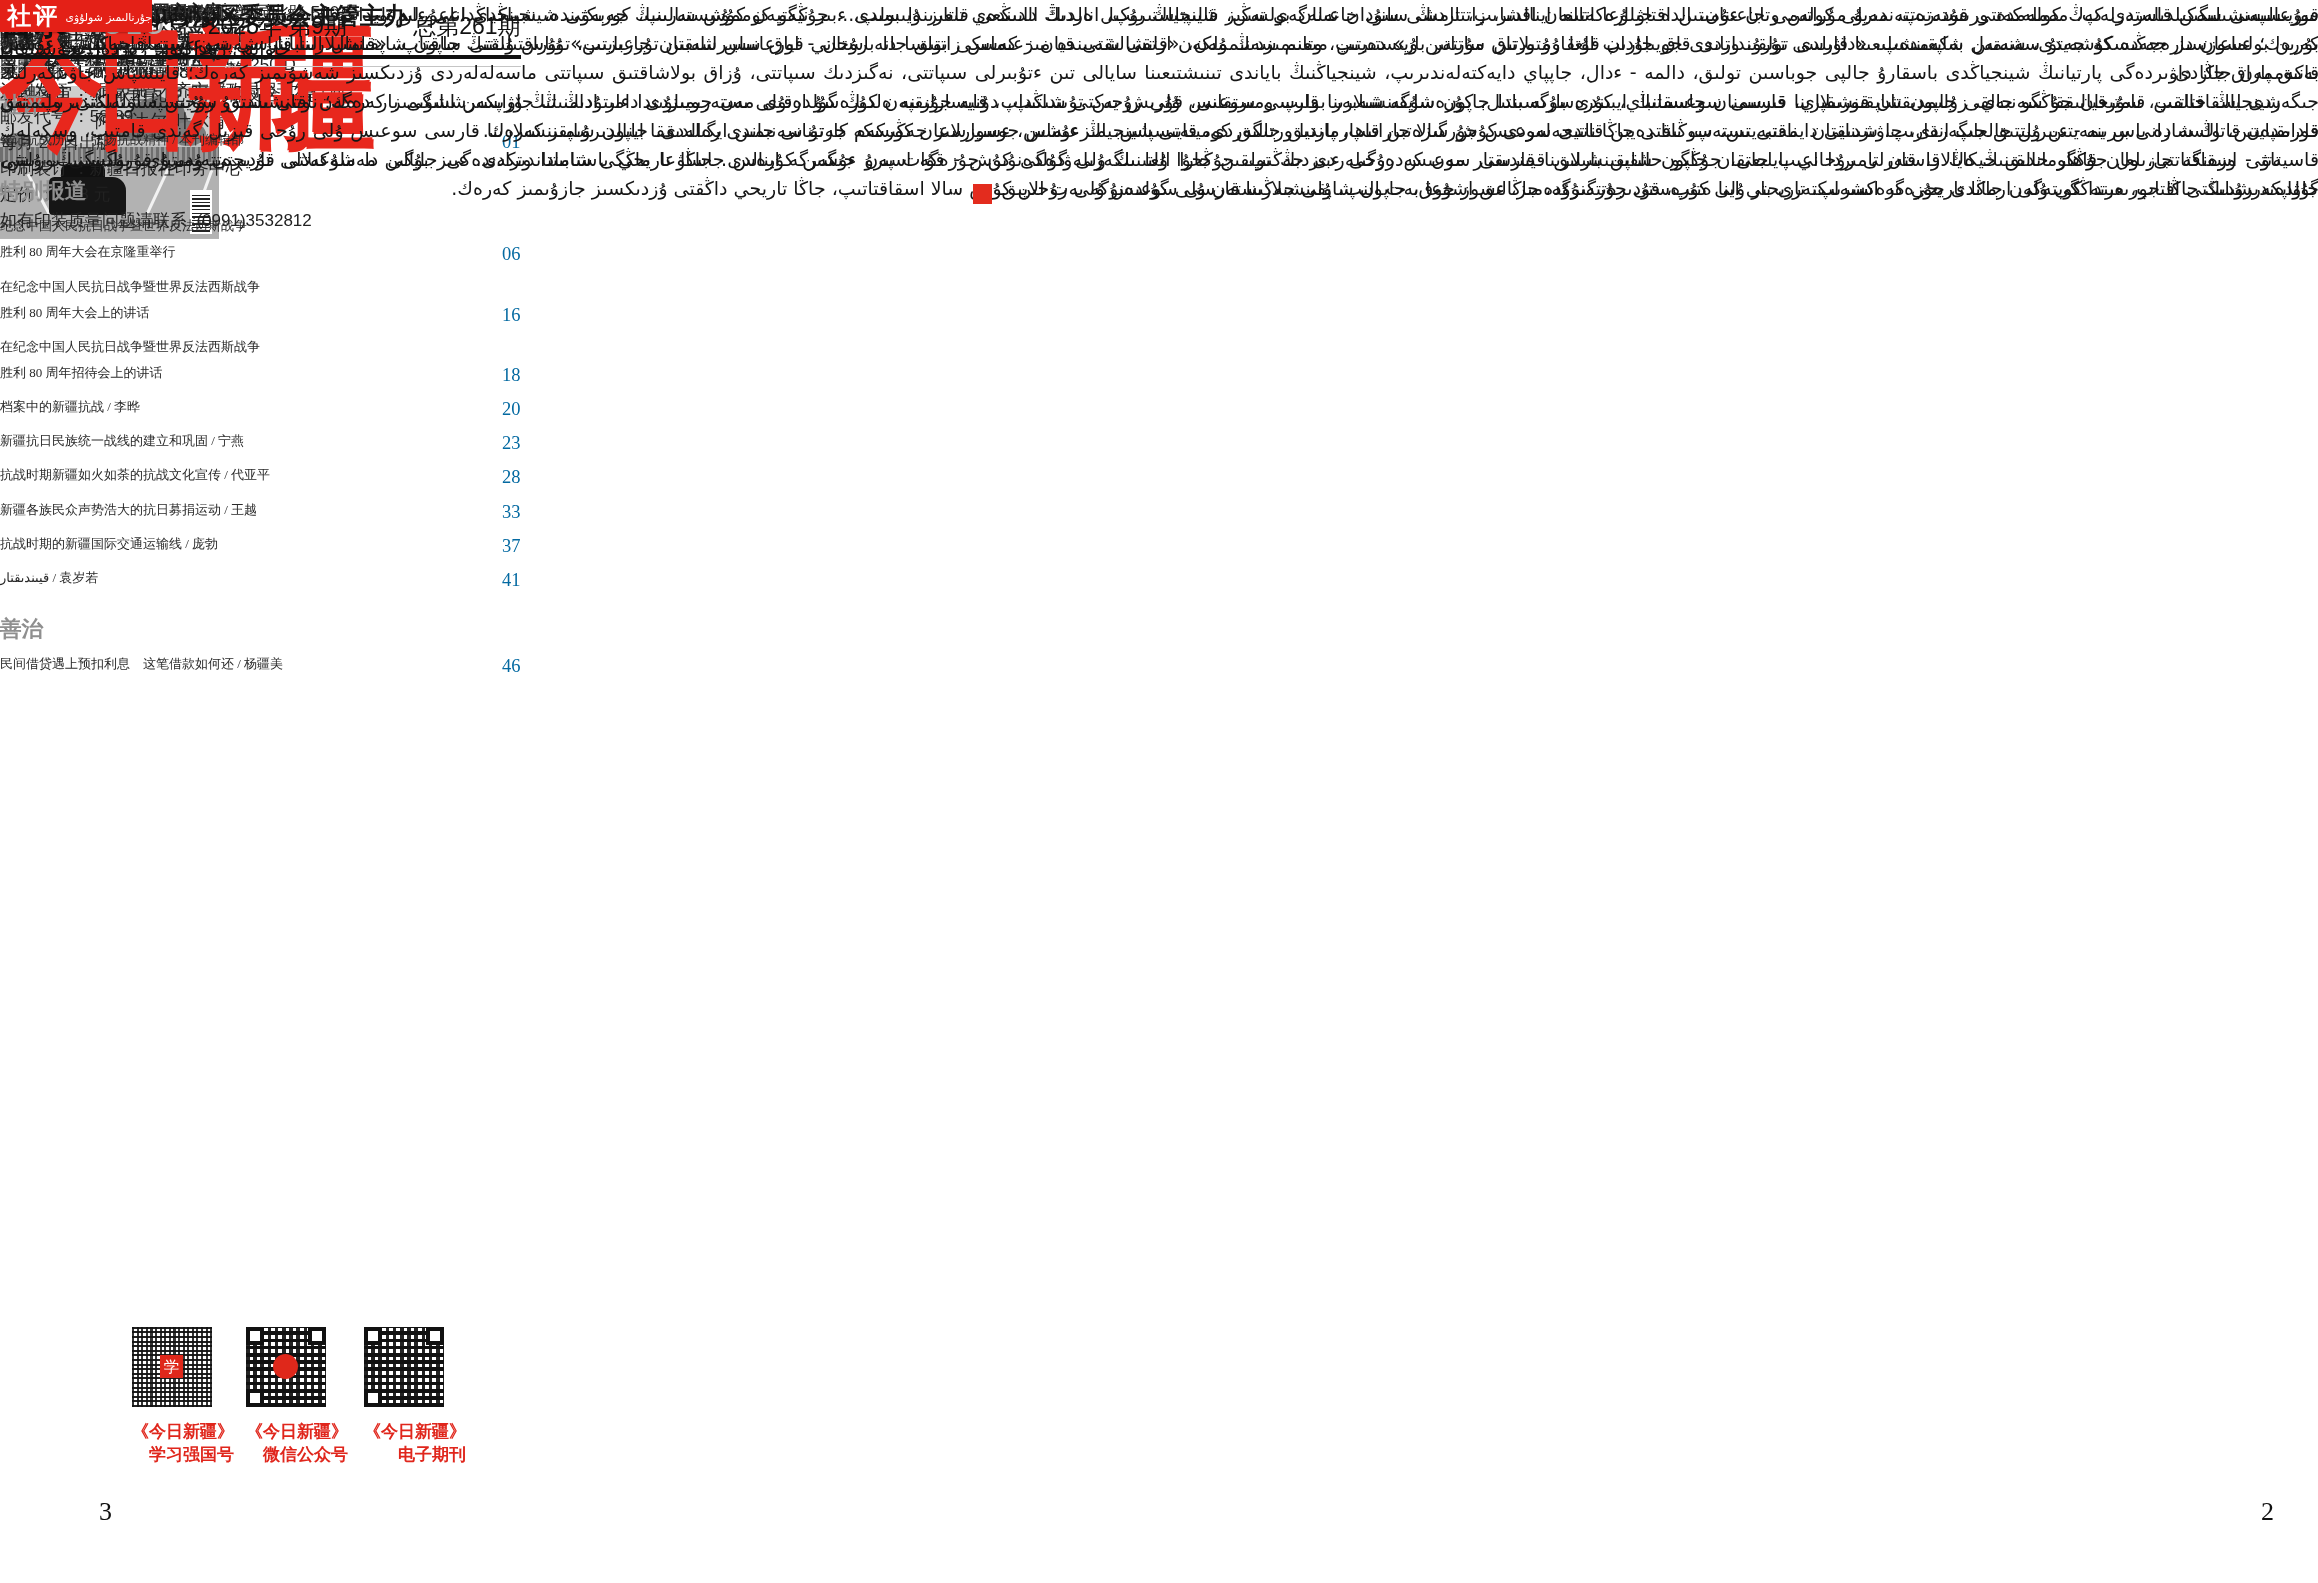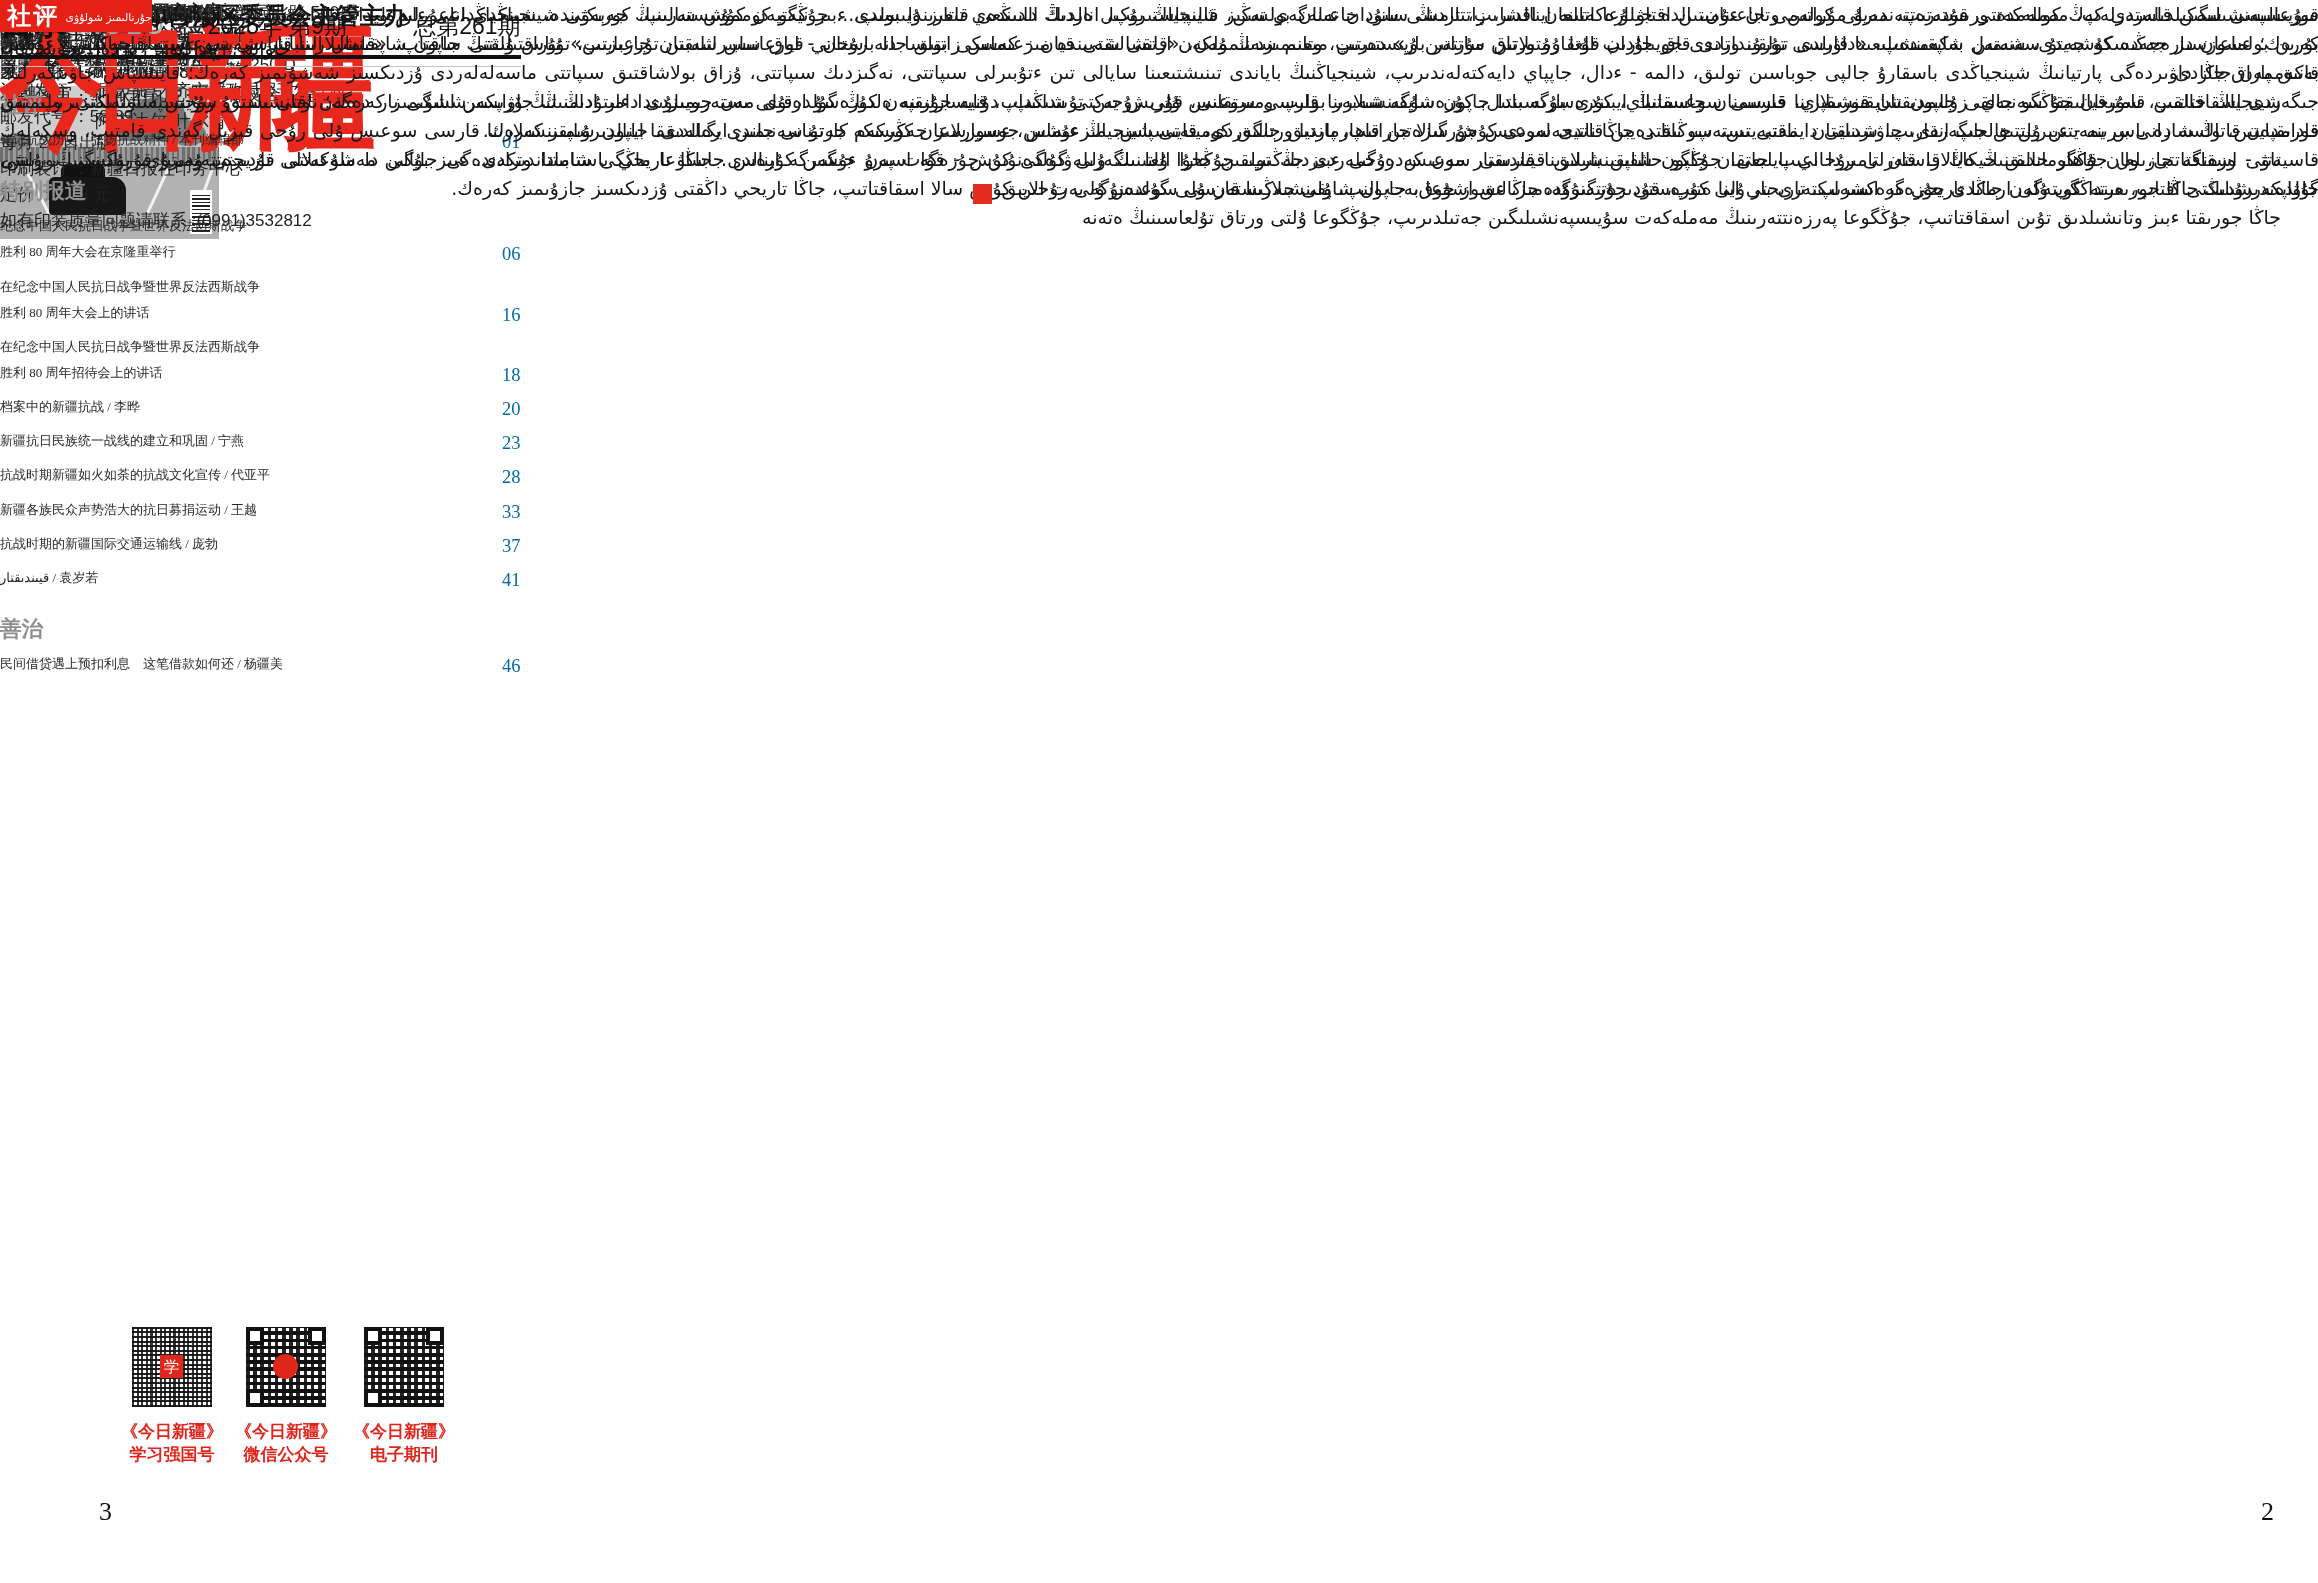--- a/index.html
+++ b/index.html
@@ -46,21 +46,21 @@
       background:repeating-linear-gradient(90deg,rgba(17,17,17,.92) 0 3.6px,transparent 3.6px 7.2px),
                  repeating-linear-gradient(0deg,#111 0 3.6px,#fff 3.6px 7.2px);}
   .qr-fine .qr-pat{background:repeating-linear-gradient(90deg,rgba(17,17,17,.85) 0 2.1px,transparent 2.1px 4.6px),
                  repeating-linear-gradient(0deg,#222 0 2.1px,#fff 2.1px 4.6px);}
   .finder{position:absolute;width:17.5px;height:17.5px;border:4.1px solid #111;background:#fff;box-sizing:border-box;}
   .f-tl{left:4.1px;top:4.1px;} .f-tr{right:4.1px;top:4.1px;} .f-bl{left:4.1px;bottom:4.1px;}
   .qr-logo-sq{position:absolute;left:32px;top:32px;width:23px;height:23px;background:#df281b;color:#fff;
       font-size:15.5px;line-height:23px;text-align:center;font-family:"Liberation Sans",sans-serif;}
   .qr-logo-ci{position:absolute;left:31px;top:31px;width:25px;height:25px;background:#df281b;border-radius:50%;
       color:#fff;font-size:8.2px;line-height:25px;text-align:center;font-family:"Liberation Sans",sans-serif;}
-  .qr-label{position:absolute;width:124px;text-align:center;color:#e0261c;font-weight:bold;
+  .qr-label{position:absolute;width:124px;text-align:right;color:#e0261c;font-weight:bold;
       font-family:"Liberation Sans","DejaVu Sans",sans-serif;font-size:17px;line-height:23px;}
 
   .page-num{font-size:26px;font-family:"Liberation Serif",serif;color:#111;}
 
   
   #center-logo{left:1268;top:545;width:720;color:#e8271d;font-weight:bold;font-family:"Liberation Serif",serif;
       font-size:131px;letter-spacing:-14.4px;transform:scaleX(.78);transform-origin:left top;white-space:nowrap;
       text-shadow:1.5px 1.5px 0 #e8271d;}
   #supervisor{left:1140;top:1148;width:1120;text-align:center;font-weight:bold;font-size:24px;
       font-family:"Liberation Sans","DejaVu Sans",sans-serif;color:#151515;}
@@ -280,21 +280,20 @@
   <div class="abs" id="tab-band"></div>
   <div class="abs" id="tab-notch"></div>
   <div class="abs" id="tab-red">
     <span id="tab-cn">社评</span>
     <span id="tab-uy">جۇرنالىمىز شولۇۋى</span>
   </div>
 
   <div class="kz-col" id="col-right">
     <p>قوزعالىسى سەكىلدىلەردى كەڭ كولەمدە ورىستەتىپ، مەيلى كولەمى جاعىنان، الدە جىلۇعا اتالعان اقشا، زاتتاردىڭ سانى جاعىنان بولسىن، شينجياڭ بۇكىل ەلدىڭ الدىڭعى قاتارىندا بولدى... جۇڭگو كوممۇنيستەرىنىڭ جەبەۋىندە، شينجياڭداعى ءار ۇلت بۇقاراسىنىڭ جۇڭحۇا ۇلتى ورتاق تۇلعا تانىمى بۇرىن بولماعان دارەجەدە كۇشەيدى، شەتەل شاپقىنشىلىعىنا قارسى تۇرۇ، وتاندى جويىلۇدان قۇتقارۇ ورتاق مۇراتىن ۇيىستىرىپ، وتانىمىزدىڭ ۇلكەن ارتقى شەبىندە مىزعىماس زاتتىق جانە رۇحاني قورعانىس شەبىن تۇرعىزىپ، تۇتاس ۇلتتىڭ جاپون شاپقىنشىلارىنا قارسى سوعىسىنىڭ جەڭىسى ءۇشىن قانىق پاراق جازدى.</p>
     <p class="ind">شينجياڭ حالقىن قامتىعان جۇڭگو حالقى جاپون شاپقىنشىلارىنا قارسى سوعىستىڭ ايبىندى بارىسىندا جاپون شاپقىنشىلارىنا قارسى سوعىس ۇلى رۇحىن تۇىنداتىپ، دۇنيە جۇزىنە ەلدىڭ گۇلدەنۇى مەن جويىلۇىندا ءار ادامنىڭ جاۋاپكەرشىلىگى بار دەگەن وتانشىلدىق سۇيىسپەنشىلىكتى، ولىمنەن قورىقپايتىن، ولسە دە باس يمەيتىن ۇلتتىق جىگەردى، جاۋىزدىقتان يمەنبەيتىن، سوڭىنا دەيىن قاندى سوعىس جۇرگىزەتىن قاھارماندىق جىگەردى، قايىسپاس، مىزعىماس، ءسوزسىز جەڭىسكە جەتۇ سەنىمىن ايگىلەدى. جاپون شاپقىنشىلارىنا قارسى سوعىس ۇلى رۇحى قىزىل گەندى قامتىپ، وسكەلەڭ قاسيەتتى اسقاقتاتتى، ول جۇڭگو حالقىنىڭ ەڭ قاستەرلى رۇحاني بايلىعى، جۇڭگو حالقىن بارلىق قيىندىقتار مەن كەدەرگىلەردى جەڭىپ، جۇڭحۇا ۇلتىنىڭ ۇلى گۇلدەنۇىن جۇزەگە اسىرۇ ءۇشىن كۇرەس جاساۋعا ماڭگى شابىتتاندىرادى. ءبىز بۇگىن مەملەكەتتى قۇدىرەتتەندىرۇ قۇرىلىسىنىڭ، ۇلتتى گۇلدەندىرۇدىڭ جاڭا جورىعىندا كوپتەگەن جاڭا تاريحي ەرەكشەلىكتەرى بار ۇلى كۇرەستى جۇرگىزۇدەمىز، ءسوز جوق، جاپون شاپقىنشىلارىنا قارسى سوعىس ۇلى رۇحىن كۇش سالا اسقاقتاتىپ، جاڭا تاريحي داڭقتى ۇزدىكسىز جازۇىمىز كەرەك.</p>
-    <p class="ind">جاڭا جورىقتا ءبىز وتانشىلدىق تۇىن اسقاقتاتىپ، جۇڭگوعا پەرزەنتتەرىنىڭ مەملەكەت سۇيىسپەنشىلىگىن جەتىلدىرىپ، جۇڭگوعا ۇلتى ورتاق تۇلعاسىنىڭ ەتەنە</p>
   </div>
 
   <div class="kz-col" id="col-left">
     <p>سۇيىسپەنشىلىگىن قاستەرلەپ، مەملەكەتتى قۇدىرەتتەندىرۇ مۇراتىن وتان ءۇمىتىن اقتاۋ ارەكەتىنە اينالدىرىپ، تامشى سۇدان تەلەگەي تەڭىز قالىپتاستىرىپ، اناردىڭ دانىندەي تىعىز ۇيىسىپ، ءبىر نيەتپەن كۇش سالىپ، كورىكتى شينجياڭدى اناعۇرلىم ويداعىداي قۇرىپ، وتان ارمانىن بىرگە ورىنداۋىمىز كەرەك؛ ءسوزسىز جەڭىسكە جەتۇ سەنىمىن بەكەمدەپ، «داۋىلدى تولقىنداردى قاق جارىپ العا ۇمتىلاتىن ساتتەر بار» دەيتىن مىعىم سەنىممەن، «قانشالىقتى قيان - كەسكى بولسا دا باستان - اياق سابىرلىلىقتان جازبايتىن» تۇراقتىلىقتى ساقتاپ، «قامال الىنباشا شەپتەن استە قايتپايمىن» دەگەن بەكەممەن جاڭا داۋىردەگى پارتيانىڭ شينجياڭدى باسقارۇ جالپى جوباسىن تولىق، دالمە - ءدال، جاپپاي دايەكتەلەندىرىپ، شينجياڭنىڭ باياندى تىنىشتىعىنا سايالى تىن ءتۇبىرلى سىپاتتى، نەگىزدىك سىپاتتى، ۇزاق بولاشاقتىق سىپاتتى ماسەلەلەردى ۇزدىكسىز شەشۇىمىز كەرەك؛ قايىسپاس جاۋىنگەرلىك جىگەردى اسقاقتاتىپ، سۇرقيالىققا سەنبەي، زۇلىمدىقتان قورىقپاي، قىسىمنان جاسقانباي، كۇرەسۇگە باتىل، كۇرەسۇگە شەبەر بولىپ ومىرتقانى، قۇرىش يەكتى شىڭداپ، قايسارلىقپەن كۇرەسۇ ارقىلى ىستەرىمىزدى دامىتۇدىڭ تىڭ ۆرىسىن اشۇىمىز كەرەك؛ ناقتى ىستەۇ رۇحىن ساۋلەلەندىرىپ، نىق قادامدەن قاتاڭ شارانى بىرىنە - ءبىرىن جالعاپ انقارىپ، شىنايى دا ناقتى ىستەپ، ناقتى جاڭا ناتيجەلەردى كۇش سالا جاراتىپ، پارتيا ورتالىق كوميتەتى شينجياڭ ءۇشىن جوسپارلاعان كوركەم كارتينانى جاندى رەالدىققا اينالدىرۇىمىز كەرەك.</p>
     <p class="ind"><span>تاۋ - وزەنگە جازىلعان قاھارماندىق حيكايالار، قان تامىردا اعىپ جاتقان جاپون شاپقىنشىلارىنا قارسى سوعىس رۇحى ءبىزدىڭ تولقىن جارا العا ىلگەرىلەۋدەگى كۇش - قۇات پەن جىگەرگە اينالدى. جاڭا تاريحي باستامادا وتكەندەگى جاپالى دا شۇعىلالى تاريحتى ۇمىتپاي، بۇگىنگى بورىش، جاۋاپكەرشىلىكتى اقتاپ، ەرتەڭگى ۇلى ارماندى جۇزەگە اسىرىپ، تاريحتى اينا ەتىپ، قۇدىرەتتەنۇگە، جاڭالىق اشۇعا بەت الىپ، ۇلى جەڭىستەن ۇلى گۇلدەنۇگە بەت الايىق.</span><span id="end-mark">ر</span></p>
   </div>
 
   <div class="abs" id="byline">
     <div>اۋدارعان: گۈلزيرا وسەرقان</div>
     <div>جاۋاپتى رەداكتور: زەردەل ءتۇسىپقان</div>

